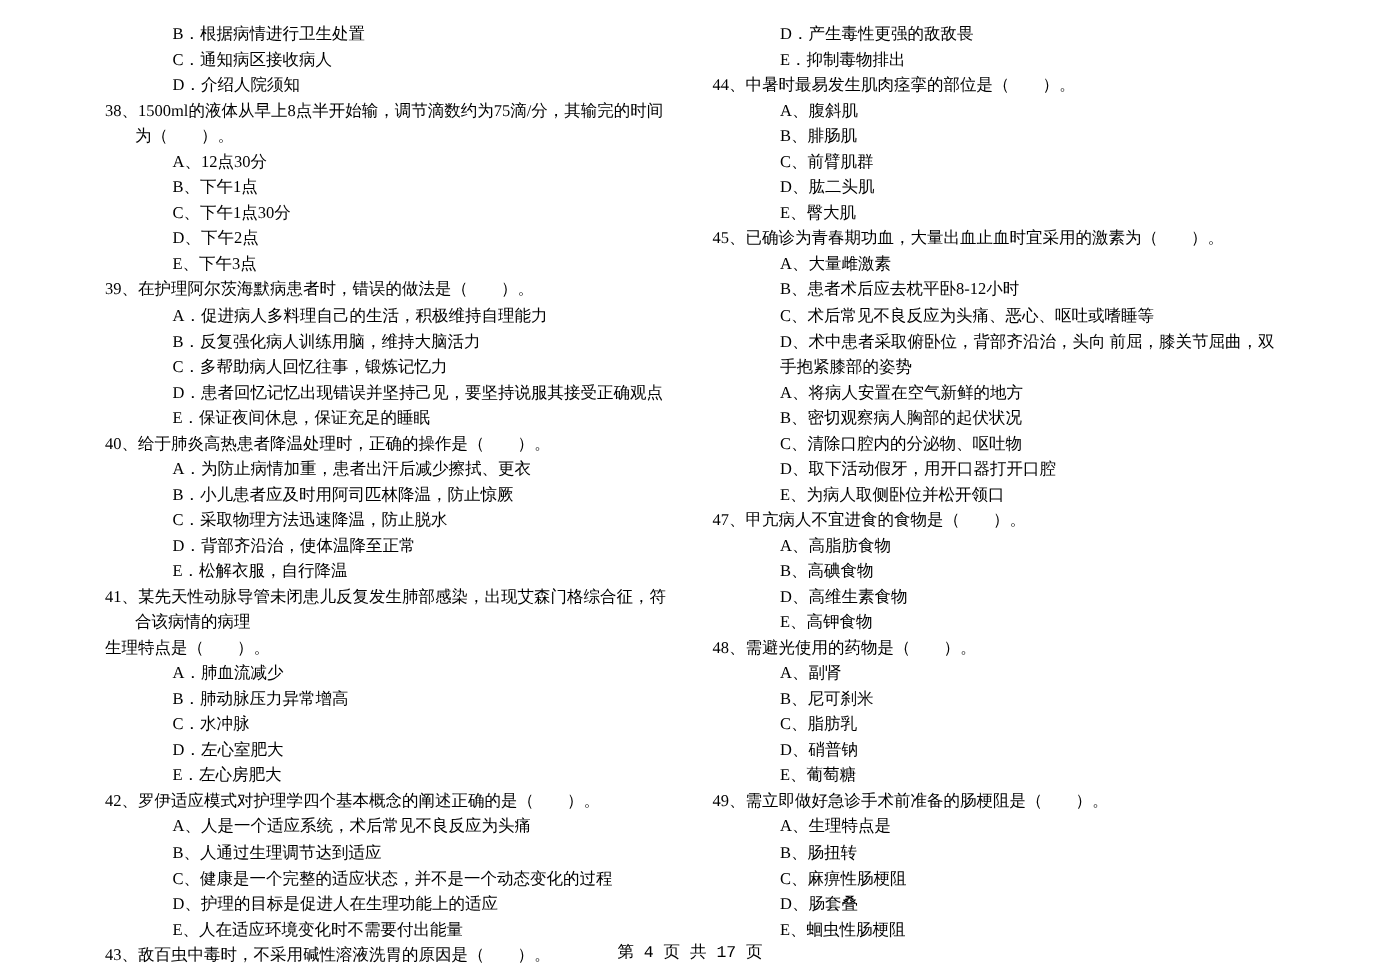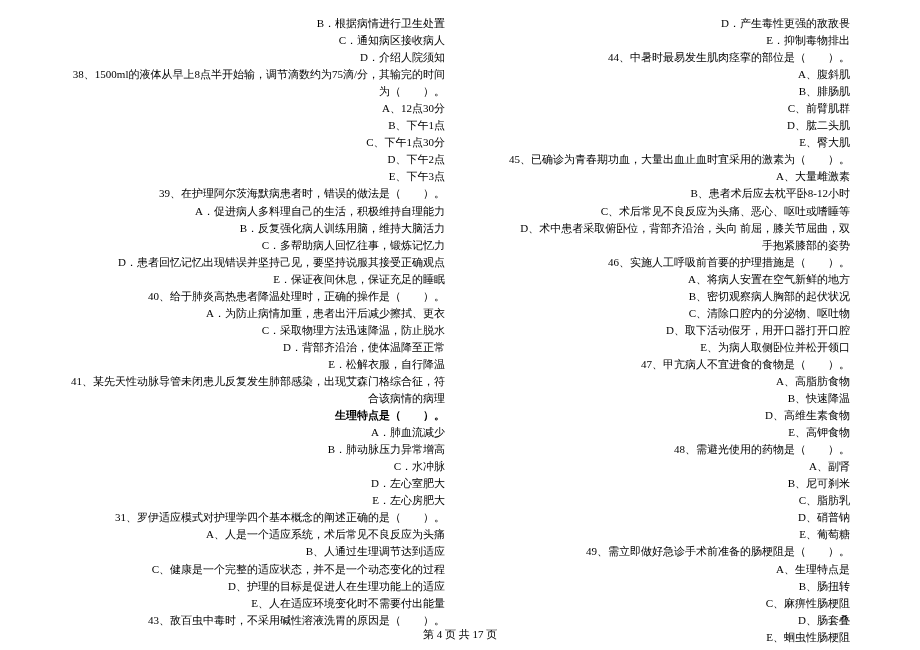--- a/index.html
+++ b/index.html
@@ -14,44 +14,43 @@
       color: #000;
       width: 920px;
       height: 650px;
       padding: 15px 70px 30px 70px;
       position: relative;
     }
     .columns {
       display: flex;
       gap: 30px;
       height: 595px;
-      text-align: right;
     }
     .column {
       flex: 1;
       line-height: 1.55;
     }
     .option {
       padding-left: 45px;
     }
     .question {
       padding-left: 20px;
       text-indent: -20px;
     }
     .question-cont {
       padding-left: 0px;
-      font-weight: bold;
     }
     .footer {
       position: absolute;
       bottom: 8px;
       left: 0;
       width: 100%;
       text-align: center;
       font-size: 11px;
+      font-family: Liberation Mono, monospace;
     }
   </style>
 </head>
 <body>
 
 <div class="columns">
   <div class="column">
     <div class="option">B．根据病情进行卫生处置</div>
     <div class="option">C．通知病区接收病人</div>
     <div class="option">D．介绍人院须知</div>
@@ -65,33 +64,34 @@
 
     <div class="question">39、在护理阿尔茨海默病患者时，错误的做法是（　　）。</div>
     <div class="option">A．促进病人多料理自己的生活，积极维持自理能力</div>
     <div class="option">B．反复强化病人训练用脑，维持大脑活力</div>
     <div class="option">C．多帮助病人回忆往事，锻炼记忆力</div>
     <div class="option">D．患者回忆记忆出现错误并坚持己见，要坚持说服其接受正确观点</div>
     <div class="option">E．保证夜间休息，保证充足的睡眠</div>
 
     <div class="question">40、给于肺炎高热患者降温处理时，正确的操作是（　　）。</div>
     <div class="option">A．为防止病情加重，患者出汗后减少擦拭、更衣</div>
+    <div class="option">B．小儿患者应及时用阿司匹林降温，防止惊厥</div>
     <div class="option">C．采取物理方法迅速降温，防止脱水</div>
     <div class="option">D．背部齐沿治，使体温降至正常</div>
     <div class="option">E．松解衣服，自行降温</div>
 
     <div class="question">41、某先天性动脉导管未闭患儿反复发生肺部感染，出现艾森门格综合征，符合该病情的病理</div>
     <div class="question-cont">生理特点是（　　）。</div>
     <div class="option">A．肺血流减少</div>
     <div class="option">B．肺动脉压力异常增高</div>
     <div class="option">C．水冲脉</div>
     <div class="option">D．左心室肥大</div>
     <div class="option">E．左心房肥大</div>
 
-    <div class="question">31、罗伊适应模式对护理学四个基本概念的阐述正确的是（　　）。</div>
+    <div class="question">42、罗伊适应模式对护理学四个基本概念的阐述正确的是（　　）。</div>
     <div class="option">A、人是一个适应系统，术后常见不良反应为头痛</div>
     <div class="option">B、人通过生理调节达到适应</div>
     <div class="option">C、健康是一个完整的适应状态，并不是一个动态变化的过程</div>
     <div class="option">D、护理的目标是促进人在生理功能上的适应</div>
     <div class="option">E、人在适应环境变化时不需要付出能量</div>
 
     <div class="question">43、敌百虫中毒时，不采用碱性溶液洗胃的原因是（　　）。</div>
 
   </div>
 
@@ -105,30 +105,29 @@
     <div class="option">C、前臂肌群</div>
     <div class="option">D、肱二头肌</div>
     <div class="option">E、臀大肌</div>
 
     <div class="question">45、已确诊为青春期功血，大量出血止血时宜采用的激素为（　　）。</div>
     <div class="option">A、大量雌激素</div>
     <div class="option">B、患者术后应去枕平卧8-12小时</div>
     <div class="option">C、术后常见不良反应为头痛、恶心、呕吐或嗜睡等</div>
     <div class="option">D、术中患者采取俯卧位，背部齐沿治，头向 前屈，膝关节屈曲，双手抱紧膝部的姿势</div>
 
-    <div class="question">46、实施人工呼吸前首要的护理措施是（　　）。</div>
     <div class="option">A、将病人安置在空气新鲜的地方</div>
     <div class="option">B、密切观察病人胸部的起伏状况</div>
     <div class="option">C、清除口腔内的分泌物、呕吐物</div>
     <div class="option">D、取下活动假牙，用开口器打开口腔</div>
     <div class="option">E、为病人取侧卧位并松开领口</div>
 
     <div class="question">47、甲亢病人不宜进食的食物是（　　）。</div>
     <div class="option">A、高脂肪食物</div>
-    <div class="option">B、快速降温</div>
+    <div class="option">B、高碘食物</div>
     <div class="option">D、高维生素食物</div>
     <div class="option">E、高钾食物</div>
 
     <div class="question">48、需避光使用的药物是（　　）。</div>
     <div class="option">A、副肾</div>
     <div class="option">B、尼可刹米</div>
     <div class="option">C、脂肪乳</div>
     <div class="option">D、硝普钠</div>
     <div class="option">E、葡萄糖</div>
 

